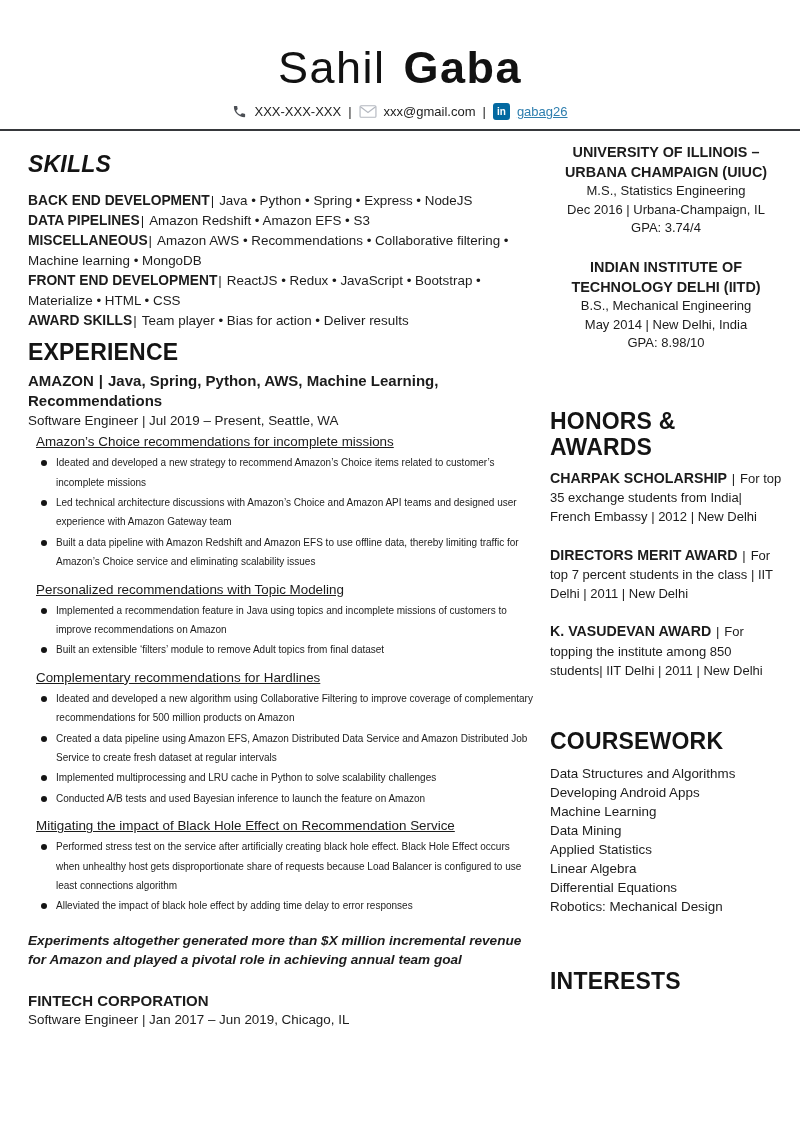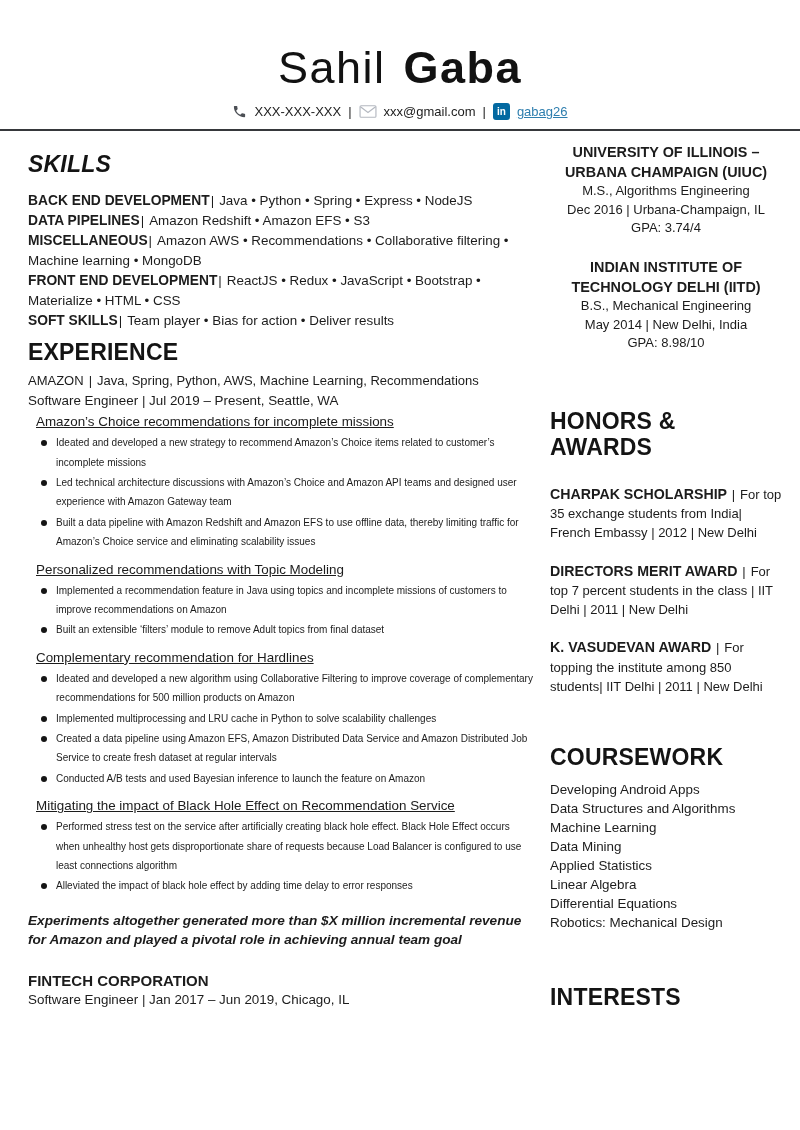--- a/index.html
+++ b/index.html
@@ -29,38 +29,38 @@
 
   .section-title { font-size:23px; font-weight:700; color:#141414; margin:0; letter-spacing:0.2px; line-height:1.15; }
 
   
   .skills-title { margin:8px 0 13px;font-style:italic; }
   .skill-line { margin:0; font-size:13.4px; line-height:20px; }
   .skill-line b { font-size:13.8px; }
   .pipe { margin:0 5px 0 1px; }
 
   .exp-title { margin:8px 0 6px; }
-  .job-head { margin:0; font-size:13px; font-weight:400; line-height:20px; }
+  .job-head { margin:0; font-size:15px; font-weight:700; line-height:20px; }
   .job-head .pipe { margin:0 5px; }
   .job-sub { margin:1px 0 3px; font-size:13.4px; line-height:18px; }
   .proj-heading { margin:9px 0 2px; padding-left:8px; font-size:13.4px; font-weight:400;
                   text-decoration:underline; line-height:18px; }
   .proj-heading.first { margin-top:3px; }
   ul.bullets { list-style:none; margin:0; padding:0; }
   .bullets li { display:flex; gap:9px; padding-left:13px; font-size:10px; line-height:19.4px; margin:0 0 1px; }
   .bullet-dot { flex:none; width:6px; height:6px; border-radius:50%; background:#151515; margin-top:7px; }
   .summary { margin:15px 0 0; font-size:13.6px; font-weight:700; font-style:italic; line-height:19.5px; }
   .job2-head { margin:21px 0 1px; font-size:15px; font-weight:700; line-height:19px; }
 
   
   .edu-title { margin:8px 0 12px; }
   .school { margin:0 0 20px;text-align:center; }
   .school-name { margin:0; font-size:14.4px; font-weight:700; line-height:19.5px; }
   .edu-line { margin:0; font-size:13px; line-height:18.6px; }
-  .honors-title { margin:55px 0 24px; }
+  .honors-title { margin:55px 0 8px; }
   .award { margin:0 0 19px; font-size:13px; line-height:19.3px; }
   .award b { font-size:14.2px; }
   .coursework-title { margin:48px 0 9px; }
   .course { margin:0; font-size:13.4px; line-height:19px; }
   .interests-title { margin:52px 0 7px; }
   .interests-text { margin:0; font-size:13.4px; line-height:19.5px; padding-left:2px; }
 </style>
 </head>
 <body>
 
@@ -98,21 +98,21 @@
   <main class="columns">
 
     <section class="col-left">
 
       <section>
         <h2 class="section-title skills-title">SKILLS</h2>
         <p class="skill-line"><b>BACK END DEVELOPMENT</b><span class="pipe">|</span><span>Java • Python • Spring • Express • NodeJS</span></p>
         <p class="skill-line"><b>DATA PIPELINES</b><span class="pipe">|</span><span>Amazon Redshift • Amazon EFS • S3</span></p>
         <p class="skill-line"><b>MISCELLANEOUS</b><span class="pipe">|</span><span>Amazon AWS • Recommendations • Collaborative filtering • Machine learning • MongoDB</span></p>
         <p class="skill-line"><b>FRONT END DEVELOPMENT</b><span class="pipe">|</span><span>ReactJS • Redux • JavaScript • Bootstrap • Materialize • HTML • CSS</span></p>
-        <p class="skill-line"><b>SOFT SKILLS</b><span class="pipe">|</span><span>Team player • Bias for action • Deliver results</span></p>
+        <p class="skill-line"><b>AWARD SKILLS</b><span class="pipe">|</span><span>Team player • Bias for action • Deliver results</span></p>
       </section>
 
       <section>
         <h2 class="section-title exp-title">EXPERIENCE</h2>
 
         <div>
           <p class="job-head"><span>AMAZON</span><span class="pipe">|</span><span>Java, Spring, Python, AWS, Machine Learning, Recommendations</span></p>
           <p class="job-sub">Software Engineer | Jul 2019 – Present, Seattle, WA</p>
 
           <h3 class="proj-heading first">Amazon’s Choice recommendations for incomplete missions</h3>
@@ -136,33 +136,33 @@
             <li>
                 <span class="bullet-dot"></span>
                 <span>Implemented a recommendation feature in Java using topics and incomplete missions of customers to improve recommendations on Amazon</span>
               </li>
             <li>
                 <span class="bullet-dot"></span>
                 <span>Built an extensible ‘filters’ module to remove Adult topics from final dataset</span>
               </li>
           </ul>
 
-          <h3 class="proj-heading">Complementary recommendation for Hardlines</h3>
+          <h3 class="proj-heading">Complementary recommendations for Hardlines</h3>
           <ul class="bullets">
             <li>
                 <span class="bullet-dot"></span>
                 <span>Ideated and developed a new algorithm using Collaborative Filtering to improve coverage of complementary recommendations for 500 million products on Amazon</span>
               </li>
             <li>
                 <span class="bullet-dot"></span>
+                <span>Created a data pipeline using Amazon EFS, Amazon Distributed Data Service and Amazon Distributed Job Service to create fresh dataset at regular intervals</span>
+              </li>
+            <li>
+                <span class="bullet-dot"></span>
                 <span>Implemented multiprocessing and LRU cache in Python to solve scalability challenges</span>
-              </li>
-            <li>
-                <span class="bullet-dot"></span>
-                <span>Created a data pipeline using Amazon EFS, Amazon Distributed Data Service and Amazon Distributed Job Service to create fresh dataset at regular intervals</span>
               </li>
             <li>
                 <span class="bullet-dot"></span>
                 <span>Conducted A/B tests and used Bayesian inference to launch the feature on Amazon</span>
               </li>
           </ul>
 
           <h3 class="proj-heading">Mitigating the impact of Black Hole Effect on Recommendation Service</h3>
           <ul class="bullets">
             <li>
@@ -184,43 +184,43 @@
 
         </div>
       </section>
     </section>
 
     <section class="col-right">
 
       <section>
         <div class="school">
           <p class="school-name">UNIVERSITY OF ILLINOIS – URBANA CHAMPAIGN (UIUC)</p>
-          <p class="edu-line">M.S., Algorithms Engineering</p>
+          <p class="edu-line">M.S., Statistics Engineering</p>
           <p class="edu-line">Dec 2016 | Urbana-Champaign, IL</p>
           <p class="edu-line">GPA: 3.74/4</p>
         </div>
         <div class="school">
           <p class="school-name">INDIAN INSTITUTE OF TECHNOLOGY DELHI (IITD)</p>
           <p class="edu-line">B.S., Mechanical Engineering</p>
           <p class="edu-line">May 2014 | New Delhi, India</p>
           <p class="edu-line">GPA: 8.98/10</p>
         </div>
       </section>
 
       <section>
         <h2 class="section-title honors-title">HONORS &amp; AWARDS</h2>
         <p class="award"><b>CHARPAK SCHOLARSHIP</b> <span class="pipe">|</span><span>For top 35 exchange students from India| French Embassy | 2012 | New Delhi</span></p>
         <p class="award"><b>DIRECTORS MERIT AWARD</b> <span class="pipe">|</span><span>For top 7 percent students in the class | IIT Delhi | 2011 | New Delhi</span></p>
         <p class="award"><b>K. VASUDEVAN AWARD</b> <span class="pipe">|</span><span>For topping the institute among 850 students| IIT Delhi | 2011 | New Delhi</span></p>
       </section>
 
       <section>
         <h2 class="section-title coursework-title">COURSEWORK</h2>
+        <p class="course">Data Structures and Algorithms</p>
         <p class="course">Developing Android Apps</p>
-        <p class="course">Data Structures and Algorithms</p>
         <p class="course">Machine Learning</p>
         <p class="course">Data Mining</p>
         <p class="course">Applied Statistics</p>
         <p class="course">Linear Algebra</p>
         <p class="course">Differential Equations</p>
         <p class="course">Robotics: Mechanical Design</p>
       </section>
 
       <section>
         <h2 class="section-title interests-title">INTERESTS</h2>

